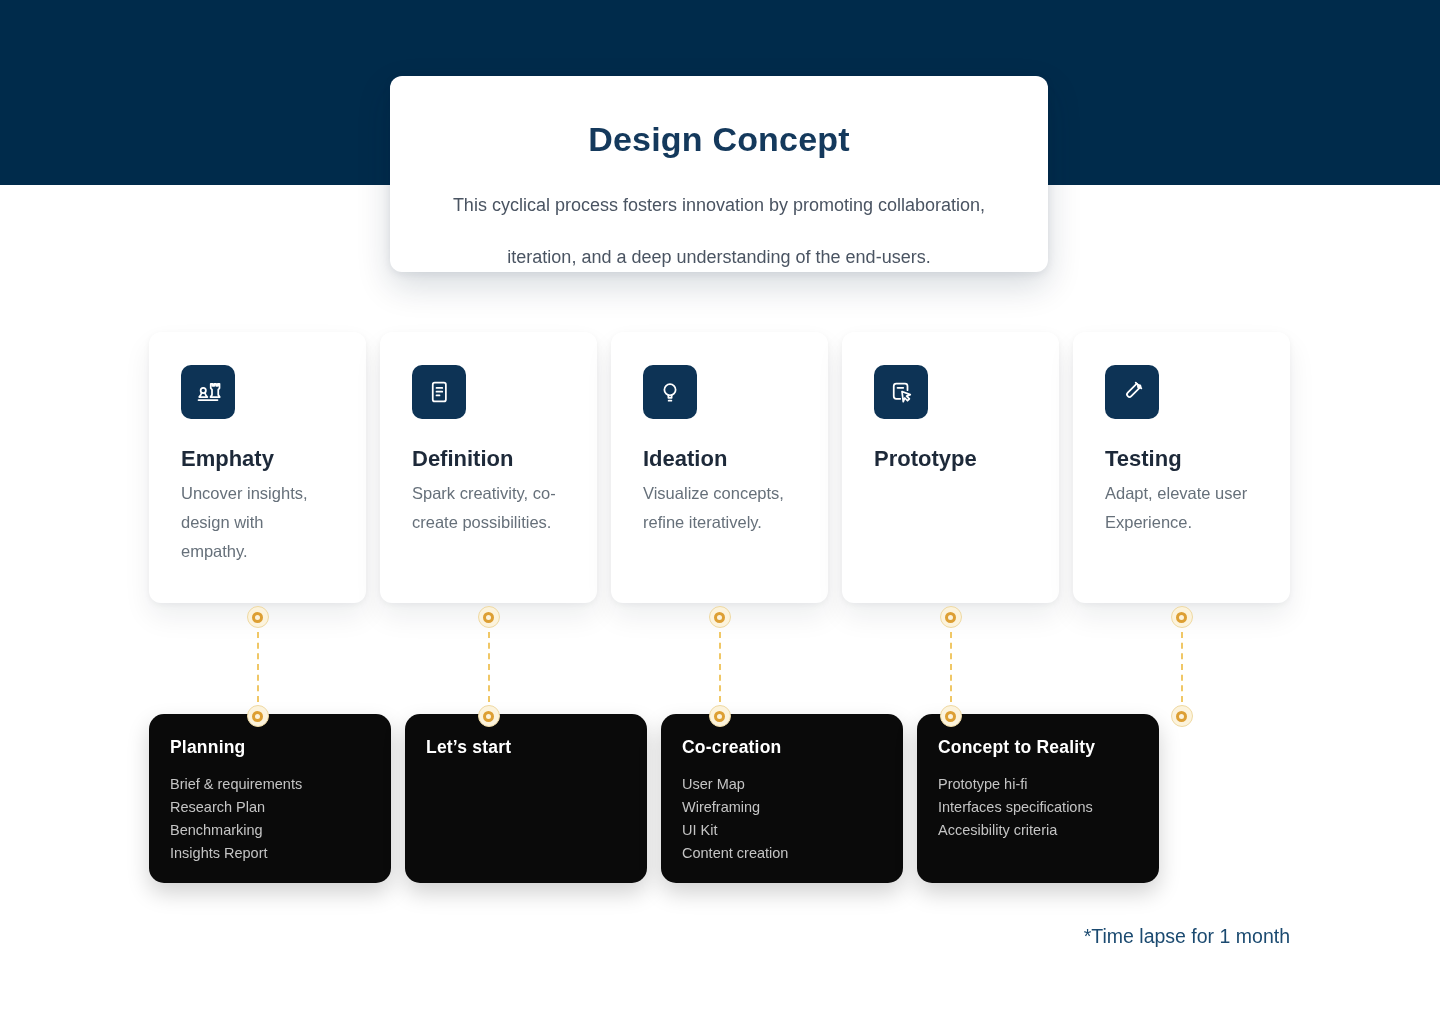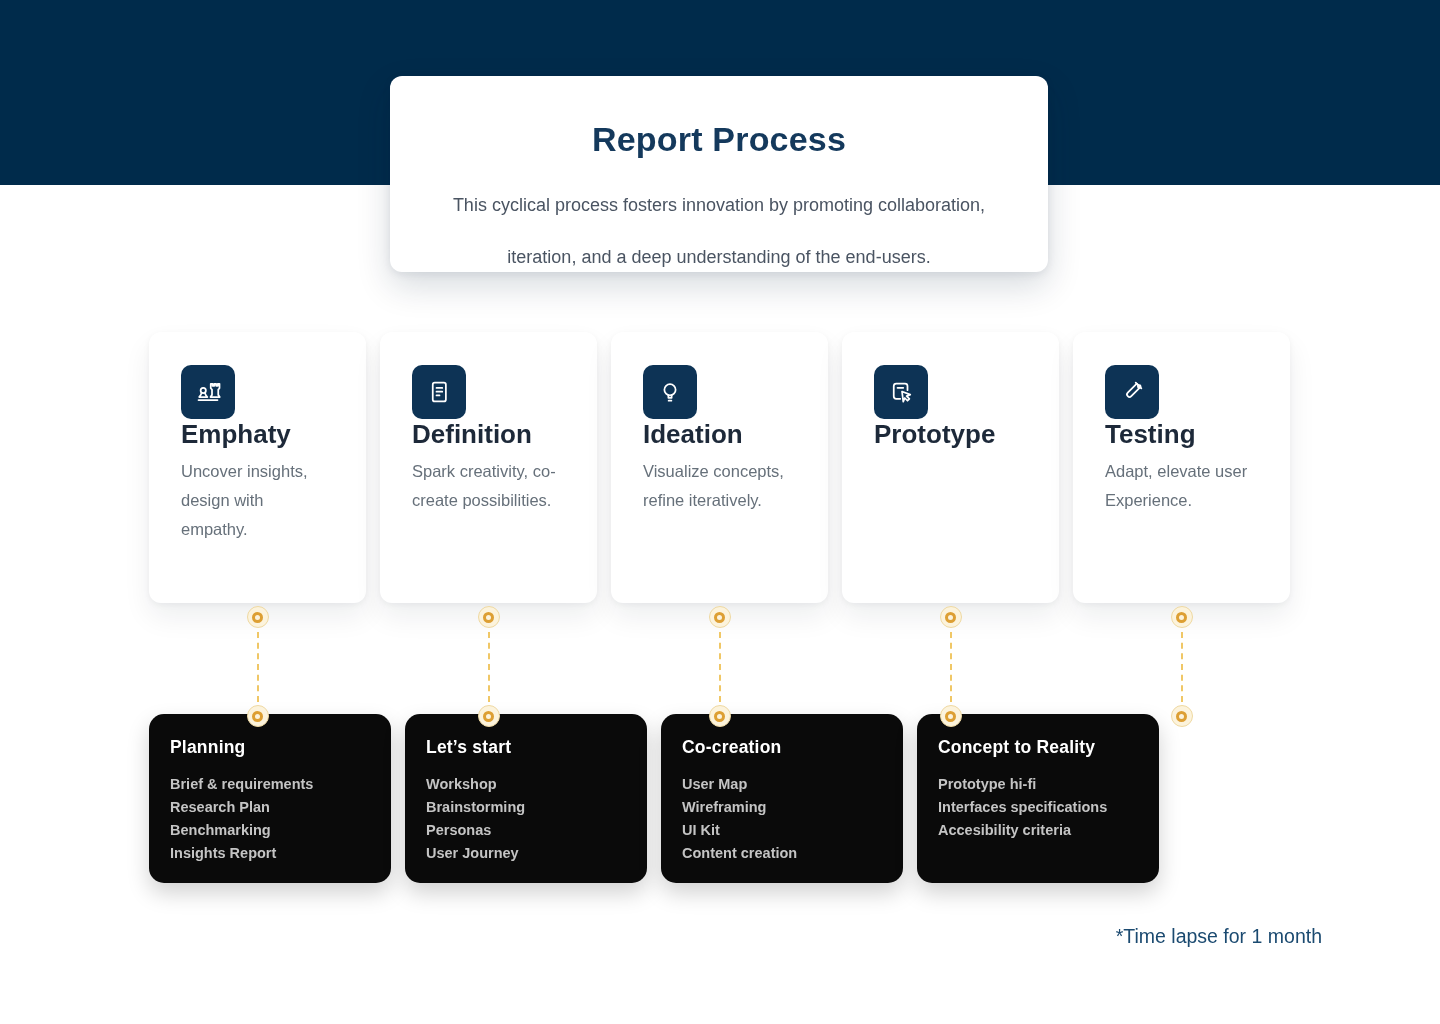--- a/index.html
+++ b/index.html
@@ -43,21 +43,21 @@
     background:#ffffff;border-radius:12px;
     box-shadow:0 2px 6px rgba(16,24,40,.05), 0 14px 28px rgba(16,24,40,.07);
     padding:33px 32px 0 32px;
   }
   .icon-tile{
     width:54px;height:54px;border-radius:10px;background:#0D3355;
     display:flex;align-items:center;justify-content:center;
   }
   .icon-tile svg{width:30px;height:30px;}
   .stage-title{
-    font-size:26px;font-weight:700;color:#1D2939;
+    margin-top:27px;font-size:22px;font-weight:700;color:#1D2939;
   }
   .stage-desc{
     margin-top:7px;font-size:16.5px;line-height:29px;color:#66707A;
   }
 
   
   .connector{position:absolute;width:22px;}
   .node{
     position:absolute;left:0;width:20px;height:20px;border-radius:50%;
     background:#FCF3DC;border:1px solid #EFD9A2;
@@ -83,38 +83,38 @@
     box-shadow:0 10px 22px rgba(0,0,0,.18);
     padding:23px 21px 0 21px;
   }
   .phase-title{
     font-size:17.5px;font-weight:700;color:#ffffff;letter-spacing:.2px;
   }
   .phase-items{
     list-style:none;margin:15px 0 0 0;padding:0;
   }
   .phase-items li{
-    font-size:14.5px;line-height:23px;color:#C4C4C4;font-weight:700;
+    font-size:14.5px;line-height:23px;color:#C4C4C4;font-weight:400;
   }
 
   
   .footnote{
     position:absolute;top:925px;left:0;width:1290px;text-align:right;
-    font-size:19.5px;color:#1B4A70;font-weight:400;padding-left:32px;
+    font-size:19.5px;color:#1B4A70;font-weight:400;
   }
 </style>
 </head>
 <body>
 
 <div class="stage-wrap">
 
   <div class="top-band"></div>
 
   <div class="title-card">
-    <h1>Report Process</h1>
+    <h1>Design Concept</h1>
     <p>This cyclical process fosters innovation by promoting collaboration, iteration, and a deep understanding of the end-users.</p>
   </div>
 
   <div class="cards-row stages-row" id="stages-row">
   <div class="stage-card">
     <div class="icon-tile">
           <svg viewBox="0 0 24 24" fill="none" stroke="#fff" stroke-width="1.4" stroke-linejoin="round" stroke-linecap="round">
             <path d="M14.2 9 V5.4 h1.5 V7 h1.3 V5.4 h1.5 V7 h1.3 V5.4 h1.4 V9 l-1 1.1 v4.2 l1.2 1.7 h-7.4 l1.2-1.7 v-4.2 z"></path>
             <circle cx="8.2" cy="10.7" r="2.1"></circle>
             <path d="M6.9 12.8 c-.5 1.5-1.2 2.4-2 3.2 h6.6 c-.8-.8-1.5-1.7-2-3.2"></path>
@@ -232,26 +232,20 @@
     <ul class="phase-items">
           <li>Brief &amp; requirements</li>
           <li>Research Plan</li>
           <li>Benchmarking</li>
           <li>Insights Report</li>
         </ul>
   </div>
 
   <div class="phase-card">
     <div class="phase-title">Let’s start</div>
-    <ul class="phase-items">
-          <li>Workshop</li>
-          <li>Brainstorming</li>
-          <li>Personas</li>
-          <li>User Journey</li>
-        </ul>
   </div>
 
   <div class="phase-card">
     <div class="phase-title">Co-creation</div>
     <ul class="phase-items">
           <li>User Map</li>
           <li>Wireframing</li>
           <li>UI Kit</li>
           <li>Content creation</li>
         </ul>

